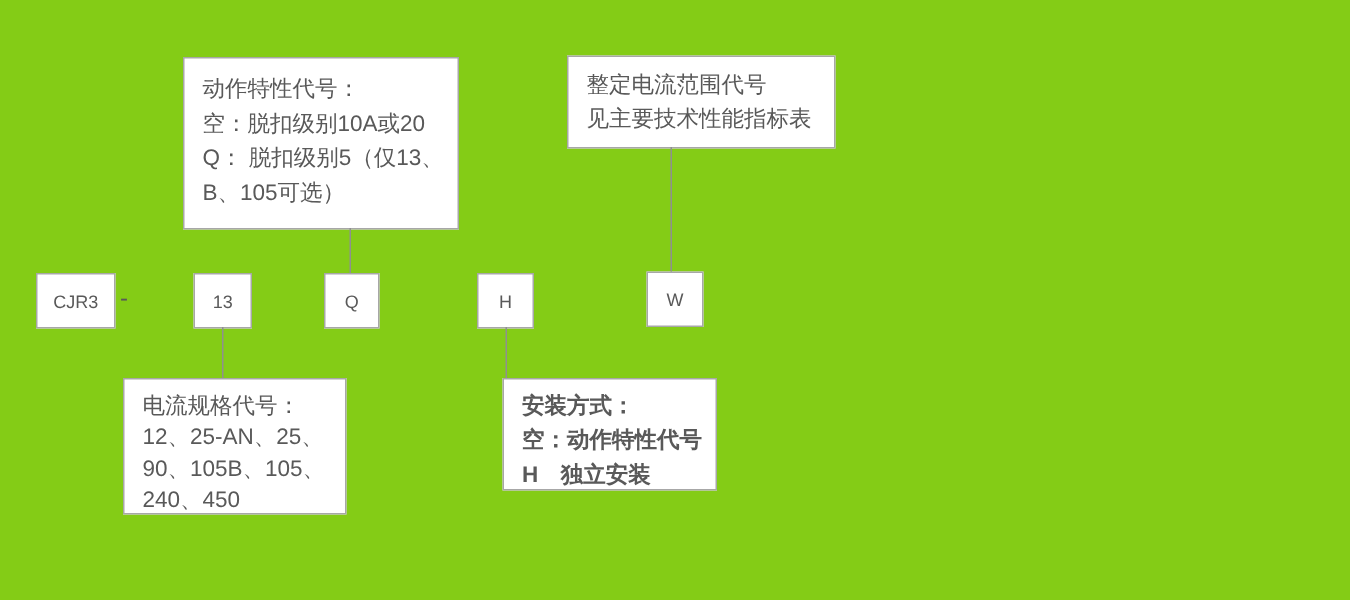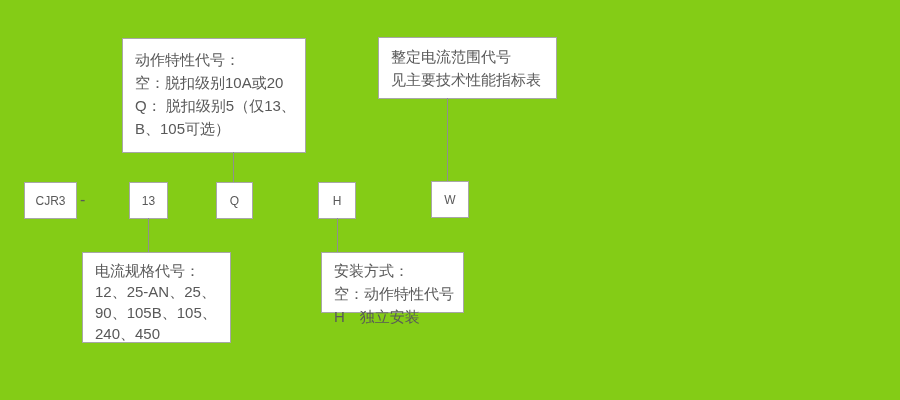--- a/index.html
+++ b/index.html
@@ -47,21 +47,21 @@
   }
   .dash {
     position: absolute;
     font-size: 16px;
     color: #595959;
   }
   
   #tl-box { left: 122px; top: 38px;  width: 184px; height: 115px; line-height: 23px; padding-top: 9px; }
   #tr-box { left: 378px; top: 37px;  width: 179px; height: 62px;  line-height: 23px; padding-top: 7px; }
   #bl-box { left: 82px;  top: 252px; width: 149px; height: 91px; line-height: 21px; padding-top: 7px; }
-  #br-box { left: 321px; top: 252px; width: 143px; height: 61px;  line-height: 23px; padding-top: 6px; }
+  #br-box { left: 335px; top: 252px; width: 143px; height: 75px;  line-height: 23px; padding-top: 6px; font-weight: bold; }
 
   #box-prefix { left: 24px;  top: 182px; width: 53px; height: 37px; }
   #box-spec   { left: 129px; top: 182px; width: 39px; height: 37px; }
   #box-action { left: 216px; top: 182px; width: 37px; height: 37px; }
   #box-mount  { left: 318px; top: 182px; width: 38px; height: 37px; }
   #box-range  { left: 431px; top: 181px; width: 38px; height: 37px; }
 
   #dash-sep { left: 80px; top: 191px; }
 
   #conn-action { left: 233px; top: 152px; height: 30px; }

